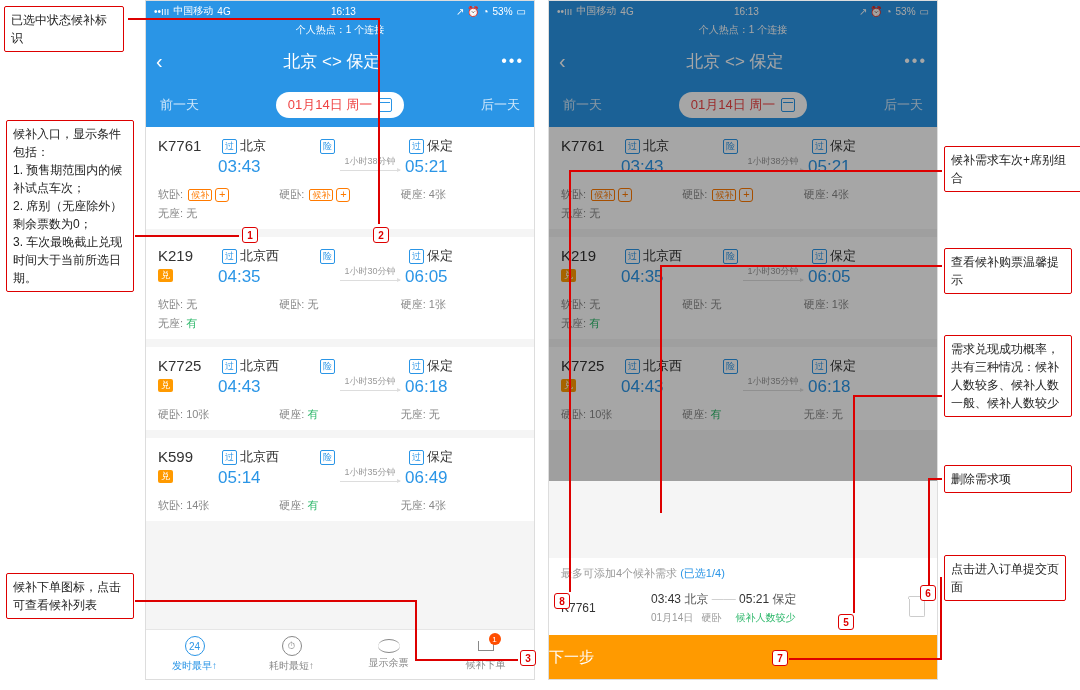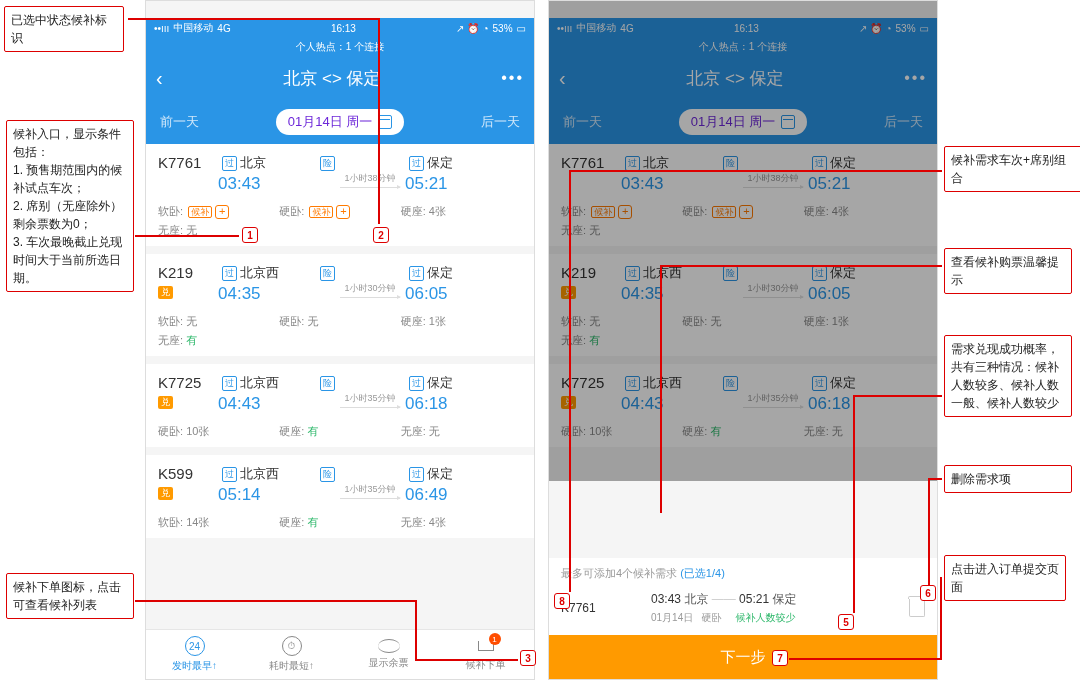--- a/index.html
+++ b/index.html
@@ -2,30 +2,30 @@
 <html><head>
 <meta charset="utf-8">
 <style>
   * { box-sizing: border-box; margin:0; padding:0; font-family: -apple-system, "Helvetica Neue", Arial, sans-serif; }
   body { background:#fff; width:1080px; height:690px; position:relative; overflow:hidden; }
 
   .phone { position:absolute; width:390px; height:680px; background:#f5f5f5; overflow:hidden; border:1px solid #ddd;}
   .phone.left  { left:145px; top:0; }
   .phone.right { left:548px; top:0; }
 
-  .status-bar { height:20px; background:#2a95e6; color:#fff; font-size:10px; display:flex; align-items:center; justify-content:space-between; padding:0 8px;margin-top:17px; }
+  .status-bar { height:20px; background:#2a95e6; color:#fff; font-size:10px; display:flex; align-items:center; justify-content:space-between; padding:0 8px; }
   .status-left, .status-right { display:flex; gap:4px; align-items:center; }
   .hotspot { height:18px; background:#2a95e6; color:#fff; font-size:10px; text-align:center; line-height:18px; }
   .nav { height:44px; background:#2a95e6; color:#fff; display:flex; align-items:center; justify-content:space-between; padding:0 10px; }
   .nav .title { font-size:17px; font-weight:500; }
   .back {font-size:20px;}
   .dots {letter-spacing:2px;}
 
   .datebar { height:44px; background:#2a95e6; display:flex; align-items:center; justify-content:space-between; padding:0 14px; color:#cfe7fa; font-size:13px;}
-  .datebar .pill { background:#fff; color:#6d28d9; border-radius:15px; padding:4px 12px; font-size:13px; display:flex; align-items:center; gap:6px;}
+  .datebar .pill { background:#fff; color:#ef4444; border-radius:15px; padding:4px 12px; font-size:13px; display:flex; align-items:center; gap:6px;}
   .cal-ic { width:14px;height:14px;border:1.3px solid #2a95e6;border-radius:2px;position:relative;display:inline-block;}
   .cal-ic:before{content:"";position:absolute;top:3px;left:1px;right:1px;border-top:1.3px solid #2a95e6;}
 
   .list { background:#f5f5f5;}
   .card { background:#fff; margin-bottom:8px; padding:10px 12px 8px 12px; }
   .row1 { display:flex; align-items:flex-start; }
   .train-no { width:60px; font-size:15px; font-weight:500; color:#333;}
   .badge-orange { display:inline-block; background:#ff9a00; color:#fff; font-size:9px; padding:0 3px; border-radius:2px; margin-top:3px;}
   .col { flex:1; }
   .tag-small { color:#2a95e6; border:1px solid #2a95e6; font-size:9px; padding:0 2px; border-radius:2px; margin-left:4px;}
@@ -59,21 +59,21 @@
   .sheet-sub{font-size:11px;color:#999;padding:8px 12px 4px;}
   .sheet-sub .sel{color:#2a95e6;}
   .req { padding:6px 12px 10px; display:flex; align-items:center; font-size:12px; color:#555; position:relative;}
   .req .tno{width:50px;font-weight:500;color:#333;}
   .req .mid{flex:1;margin-left:40px;}
   .req .t{color:#333;}
   .req .sub{color:#999;font-size:10px;margin-top:3px;}
   .req .rate{color:#2eb86b;font-size:10px;}
   .trash{width:16px;height:18px;border:1.2px solid #ccc;border-radius:0 0 2px 2px;border-top:none;position:relative;}
   .trash:before{content:"";position:absolute;top:-3px;left:-2px;right:-2px;height:2px;border:1.2px solid #ccc;border-bottom:none;border-radius:2px 2px 0 0;}
-  .next-btn{background:#ff9a00;color:#fff;text-align:center;height:44px;line-height:44px;font-size:15px;}
+  .next-btn{background:#ff9a00;color:#fff;text-align:left;height:44px;line-height:44px;font-size:15px;}
 
   
   .ann { position:absolute; font-size:12px; color:#222; line-height:1.5; }
   .ann-box { border:1px solid #d00; padding:4px 6px; border-radius:2px;}
   .num { position:absolute; width:16px;height:16px;border:1.5px solid #d00;border-radius:3px;color:#d00;font-size:10px;display:flex;align-items:center;justify-content:center;background:#fff; font-weight:bold;}
   .arrow-line{position:absolute;background:#d00;height:2px;}
   .arrow-line.v{width:2px;height:auto;}
 </style>
 </head>
 <body>

